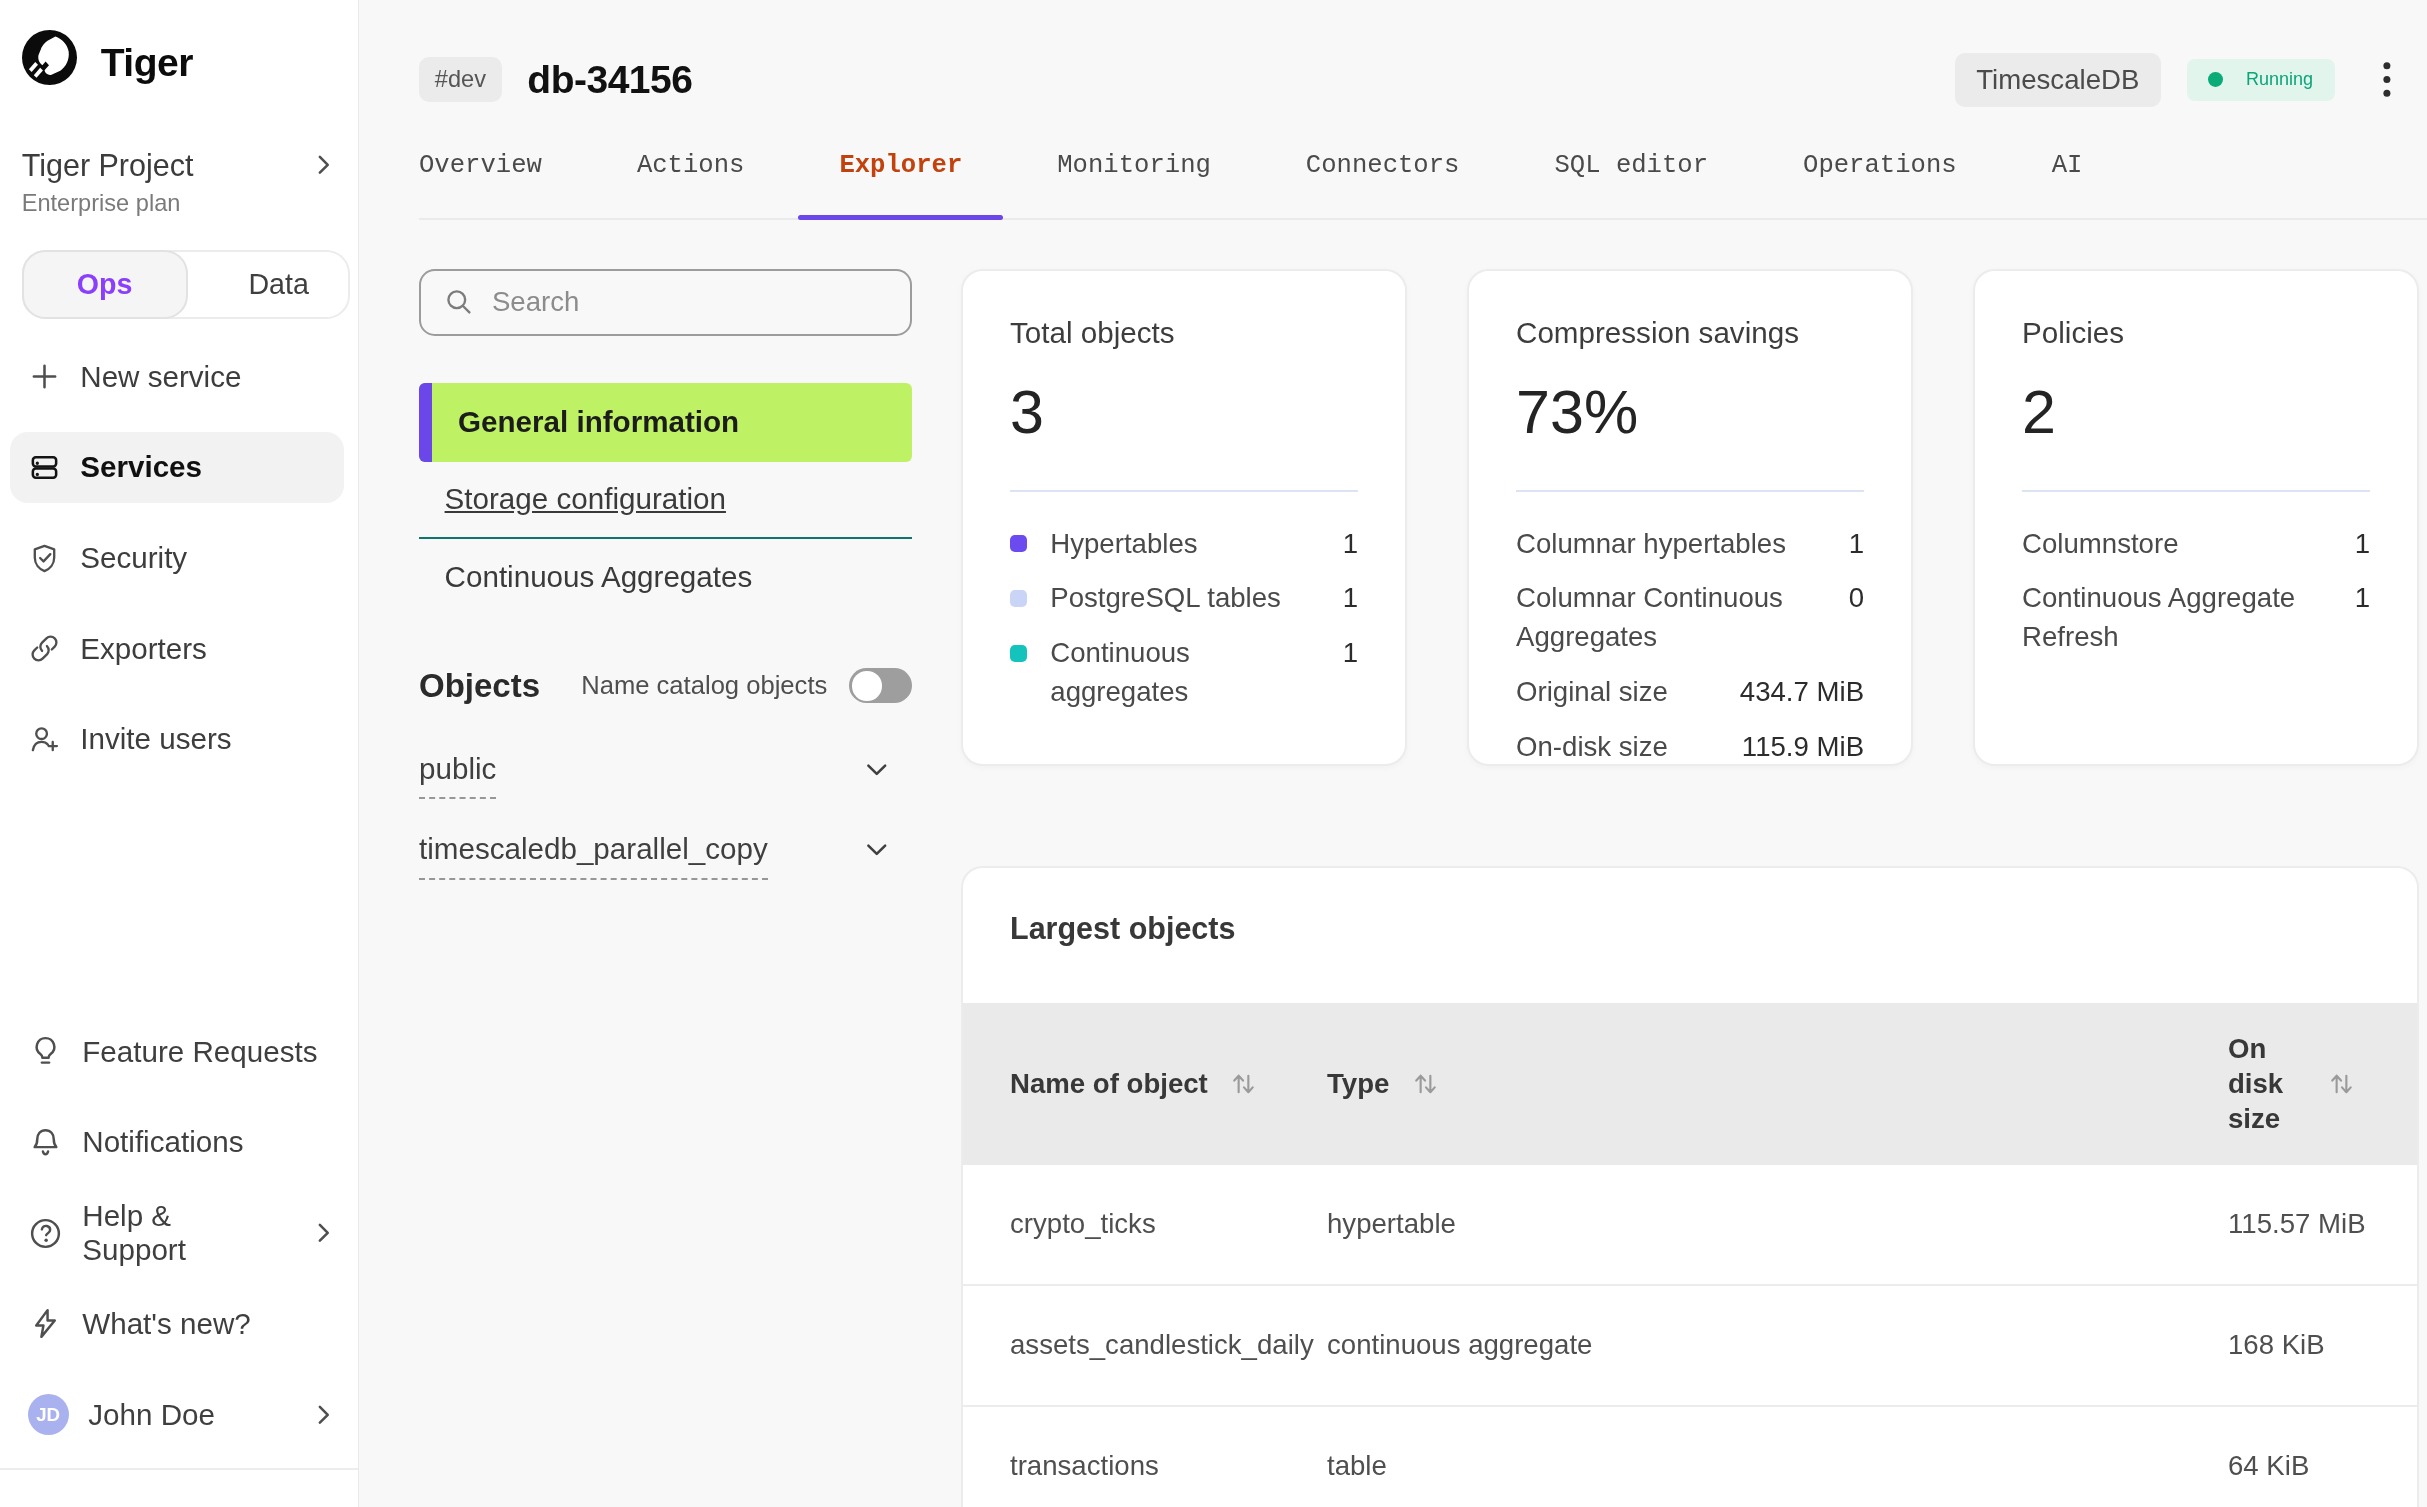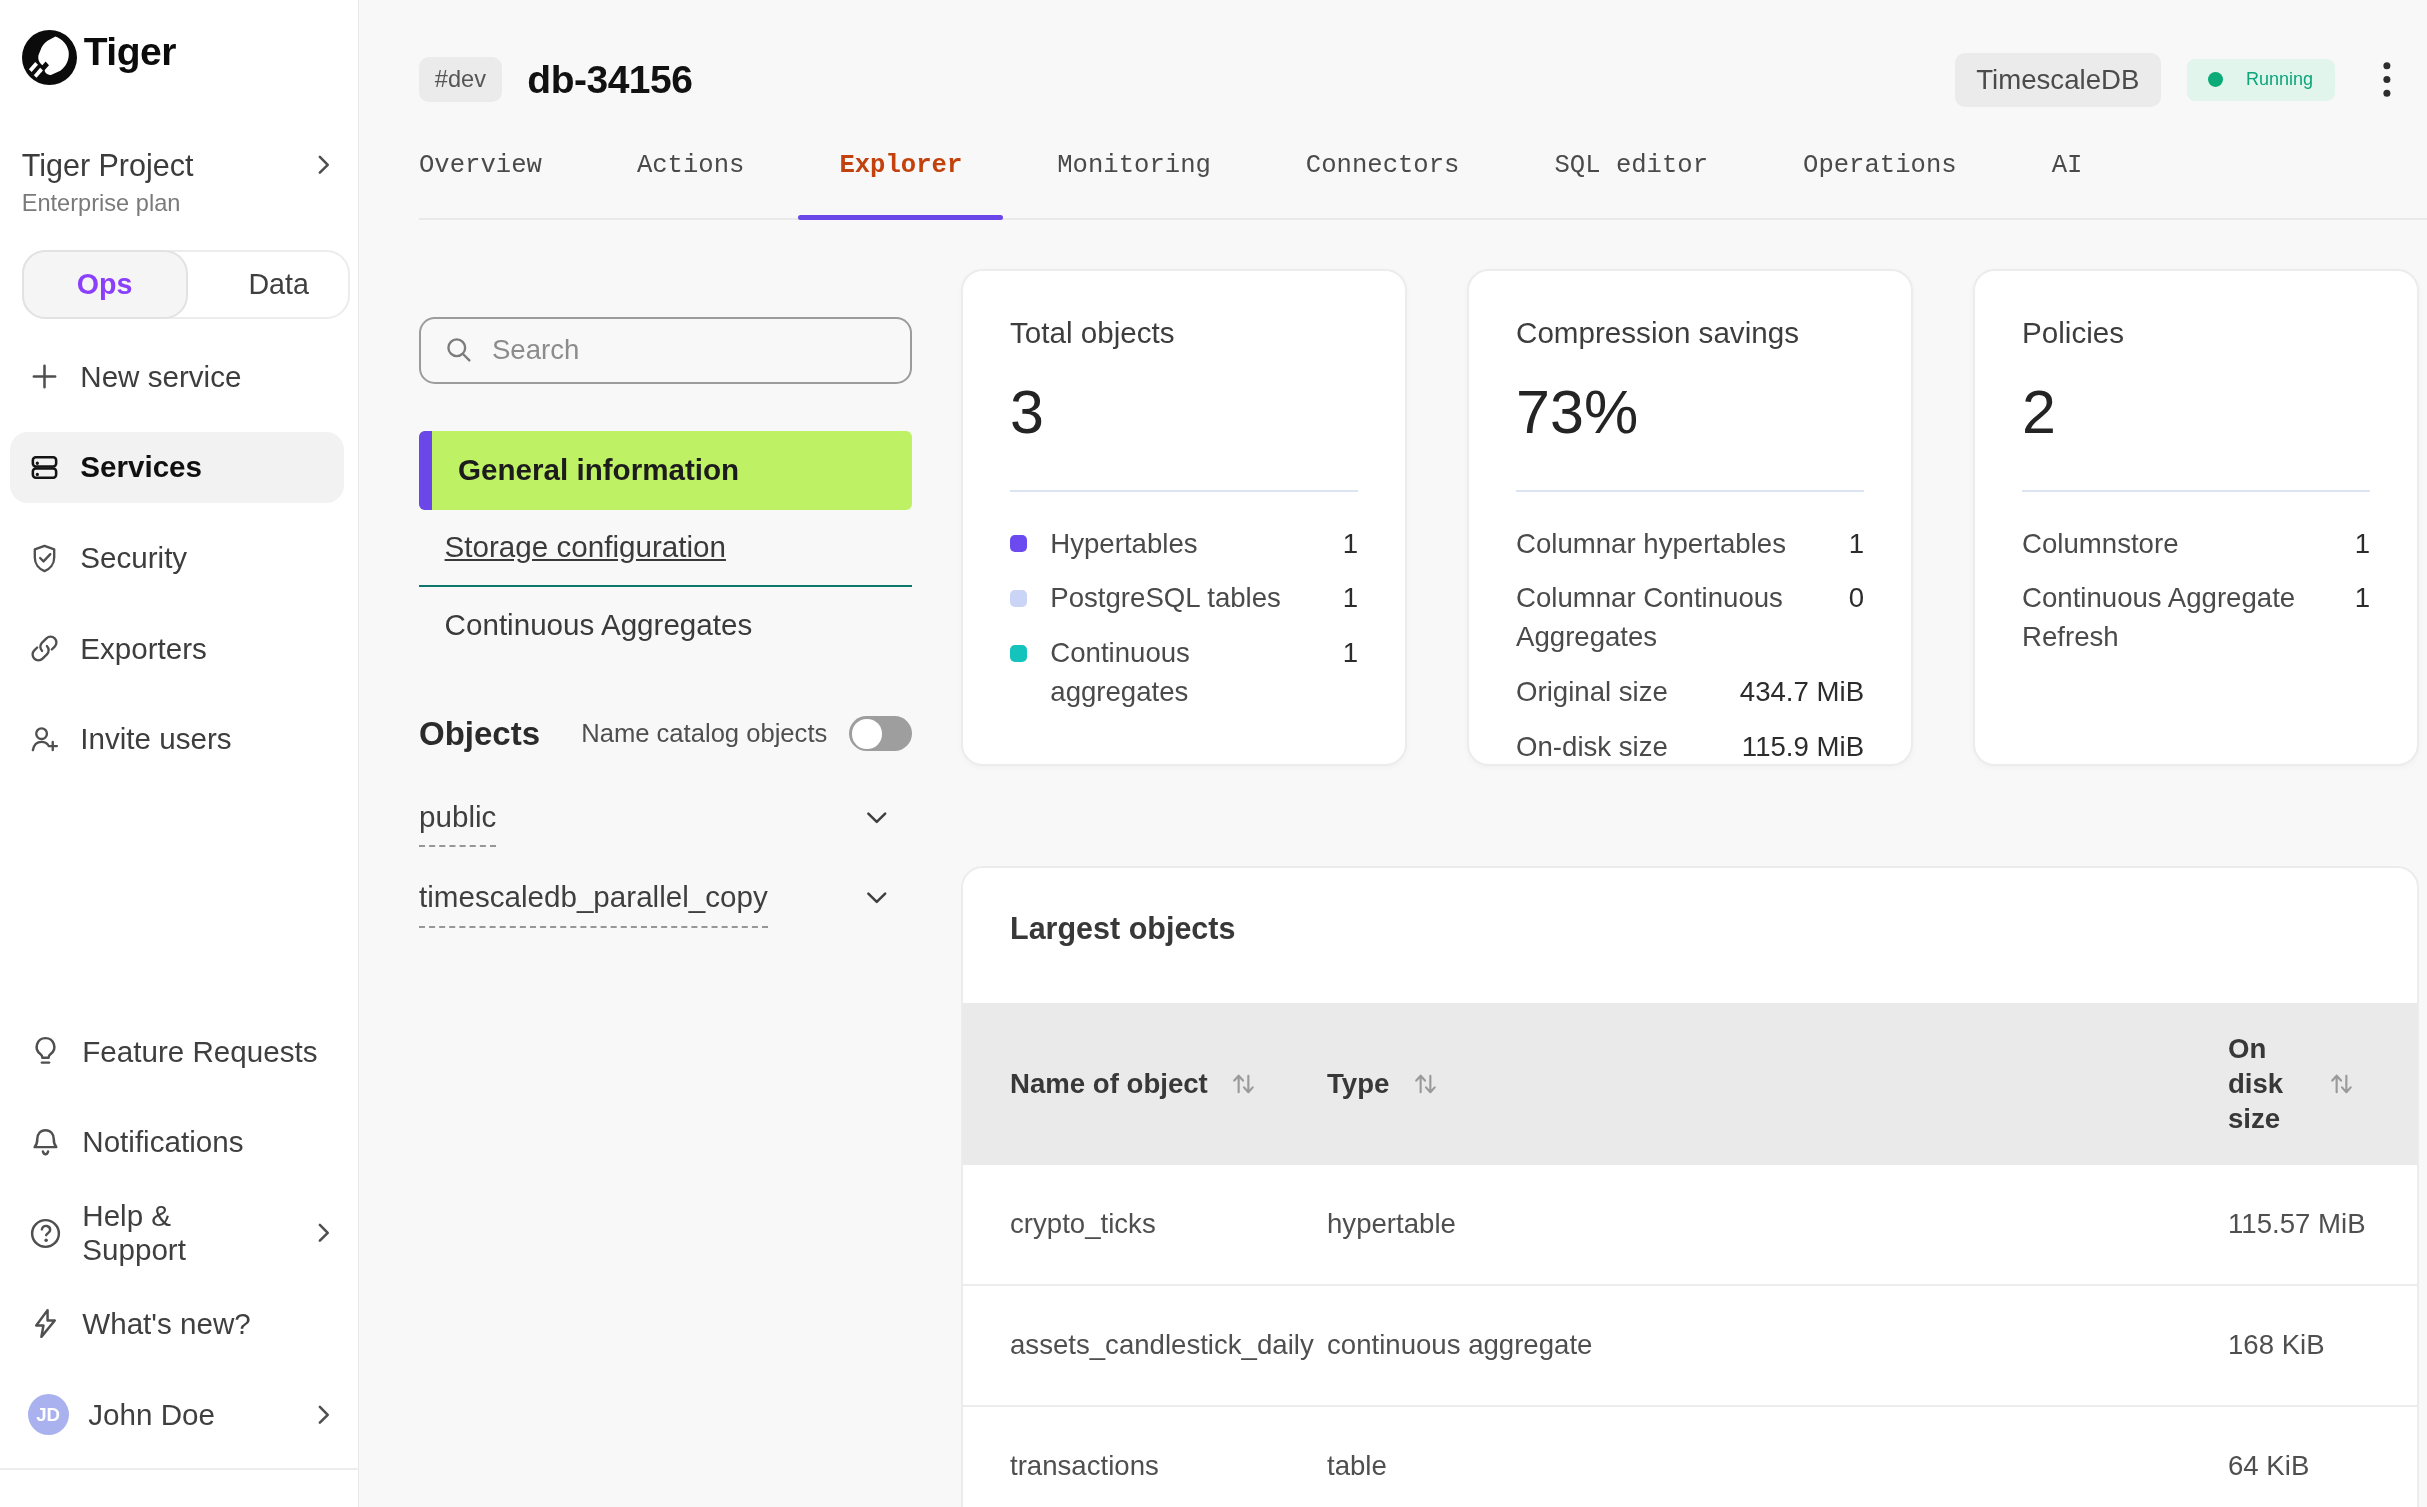--- a/index.html
+++ b/index.html
@@ -11,21 +11,21 @@
   }
   svg { display:block; }
 
   
   .sidebar {
     position:absolute; left:0; top:0; bottom:0; width:359px;
     background:#fff; border-right:1px solid #e9e9e9;
     padding:29.6px 19.7px 0 21.7px;
     display:flex; flex-direction:column;
   }
-  .logo-row { display:flex; align-items:flex-start; gap:7px; }
+  .logo-row { display:flex; align-items:flex-end; gap:24px; }
   .brand-name { font-size:39px; font-weight:700; color:#0c0c0c; letter-spacing:-0.5px; }
   .project-row { margin-top:63px; display:flex; align-items:center; justify-content:space-between; }
   .project-name { font-size:30.5px; color:#3c3c3c; }
   .project-plan { font-size:23.6px; color:#7a7a7a; margin-top:7.9px; }
 
   .segmented {
     margin-top:33px; height:69px; width:328px;
     border:2px solid #ececec; border-radius:23.6px;
     display:flex; background:#fff;gap:24px;
   }
@@ -97,21 +97,21 @@
     content:""; position:absolute; left:-41px; right:-41px; bottom:-35px;
     height:4.9px; background:#6b46e8; border-radius:3px;
   }
 
   .content { display:flex; gap:49px; margin:49px 7.9px 0 59px; flex:1; min-height:0; }
   .left-col { width:493px; flex:none; }
   .right-col { flex:1; }
 
   .search-box {
     height:67px; border:2px solid #9c9c9c; border-radius:15.8px;
-    display:flex; align-items:center; gap:17.7px; padding:0 21.7px;margin-top:48px;
+    display:flex; align-items:center; gap:17.7px; padding:0 21.7px;
   }
   .search-box input {
     border:none; outline:none; background:transparent;
     font-size:27.6px; color:#333; width:100%;
     font-family:"Liberation Sans", sans-serif;
   }
   .search-box input::placeholder { color:#8c8c8c; }
 
   .info-nav { margin-top:47px; }
   .info-item {

